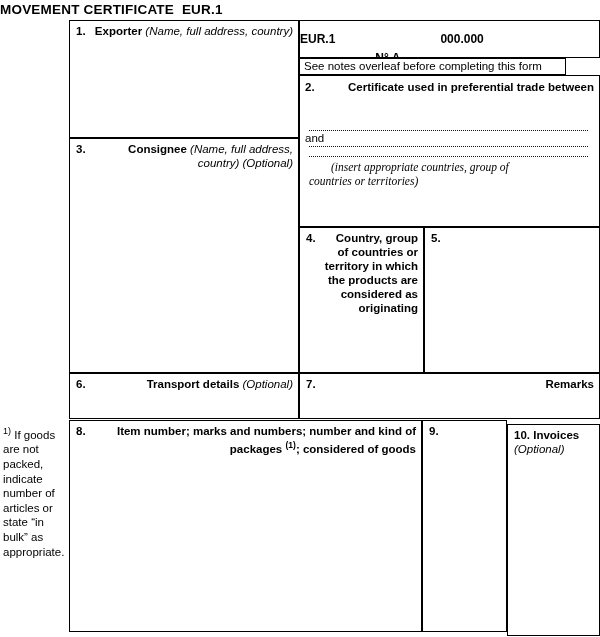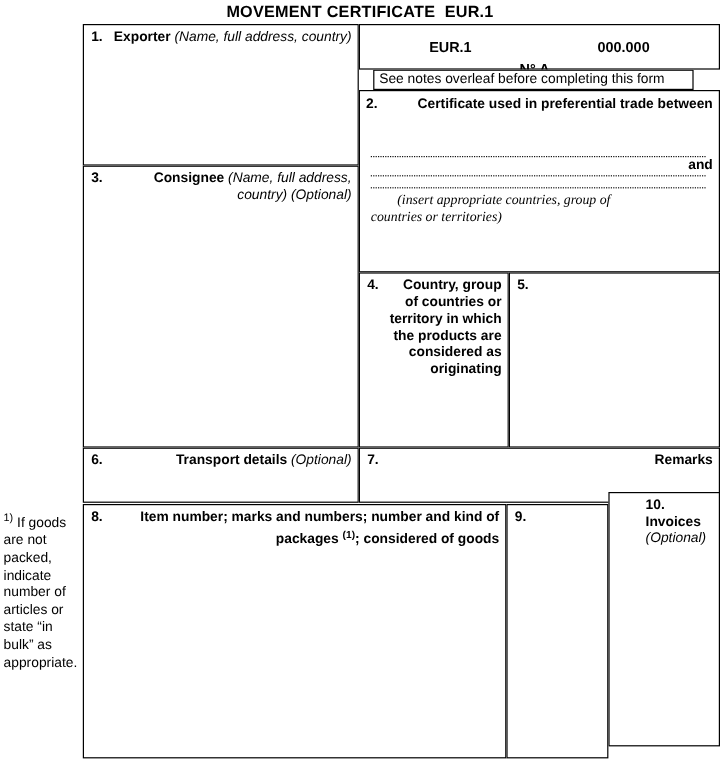--- a/index.html
+++ b/index.html
@@ -22,21 +22,21 @@
     height: 637px;
     overflow: hidden;
   }
 
   
   .doc-title {
     position: absolute;
     left: 0;
     top: 2px;
     width: 600px;
-    text-align: center;
+    text-align: left;
     font-size: 13.5px;
     font-weight: bold;
     letter-spacing: 0.2px;
     white-space: pre;
   }
 
   
   .box {
     position: absolute;
     box-sizing: border-box;
@@ -75,49 +75,48 @@
   #box3 { left: 69px;  top: 138px; width: 230px; height: 235px; }
 
   
   #box6 { left: 69px;  top: 373px; width: 230px; height: 46px; }
 
   
   #boxnum { left: 299px; top: 20px;  width: 301px; height: 38px; }
   .numstrip {
     display: flex;
     align-items: center;
-    justify-content: center;
     height: 100%;
     font-size: 12px;
     font-weight: bold;
     white-space: pre;
   }
   .numstrip .s1 { margin-right: 40px; }
   .numstrip .s2 { margin-right: 40px; margin-top: 38px; }
 
   
-  #boxnotes { left: 299px; top: 58px; width: 267px; height: 17px; margin-left: 12px; }
+  #boxnotes { left: 299px; top: 58px; width: 267px; height: 17px; }
   .notes {
     font-size: 11.5px;
     line-height: 15px;
     padding-left: 4px;
     white-space: nowrap;
   }
 
   
   #box2 { left: 299px; top: 75px; width: 301px; height: 152px; }
   #box2 .box-inner { padding: 4px 5px 2px 5px; }
   .dotrow {
     border-bottom: 1.5px dotted #111;
     height: 0;
     margin: 0 6px 0 4px;
   }
   .andword {
-    text-align: right;
-    font-weight: bold;
+    text-align: left;
+    font-weight: normal;
     font-size: 11.5px;
     line-height: 15px;
   }
   .insert-note {
     font-style: italic;
     font-size: 11.5px;
     line-height: 14px;
     padding: 3px 4px 0 4px;
     font-family: Liberation Serif, serif;
   }
@@ -129,21 +128,21 @@
   #box5 { left: 424px; top: 227px; width: 176px; height: 146px; }
 
   
   #box7 { left: 299px; top: 373px; width: 301px; height: 46px; }
 
   
   #box8 { left: 69px;  top: 420px; width: 353px; height: 212px; }
   
   #box9 { left: 422px; top: 420px; width: 85px;  height: 212px; }
   
-  #box10{ left: 507px; top: 410px; width: 93px;  height: 212px; padding-left: 24px; }
+  #box10{ left: 507px; top: 424px; width: 93px;  height: 212px; }
 
   
   #footnote {
     position: absolute;
     left: 3px;
     top: 424px;
     width: 62px;
     font-size: 11.5px;
     line-height: 14.6px;
     color: #000;

